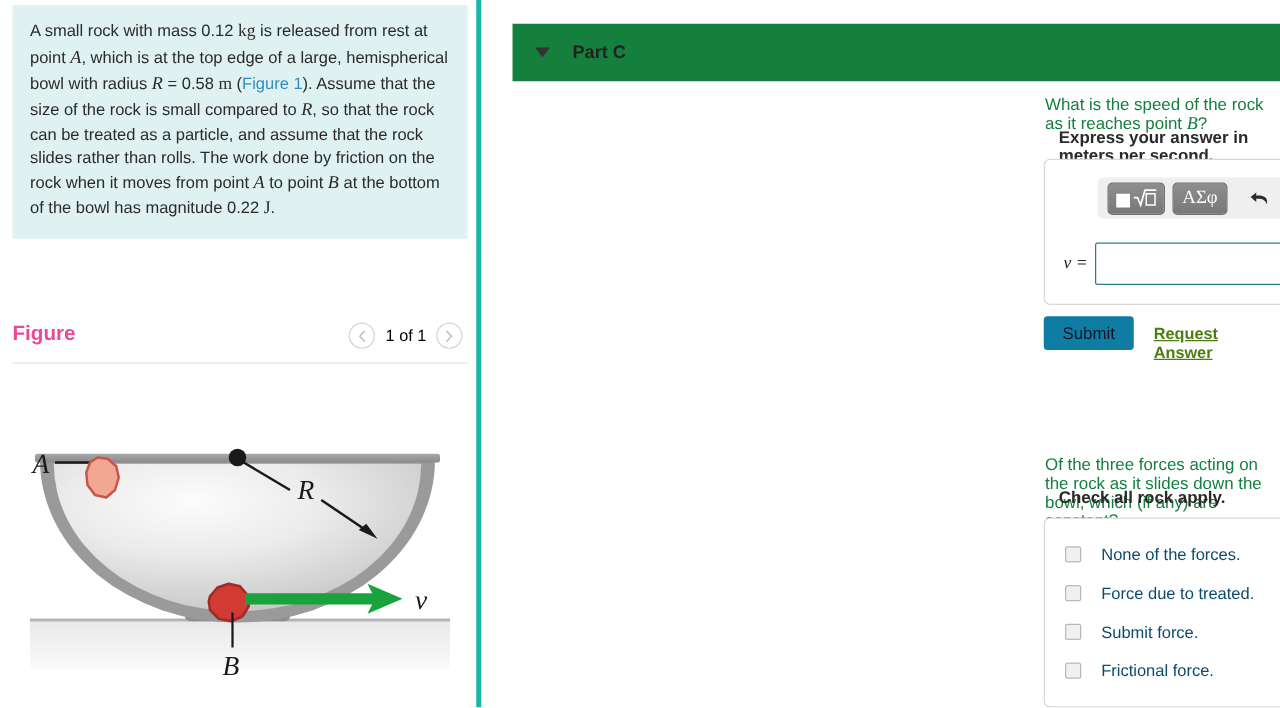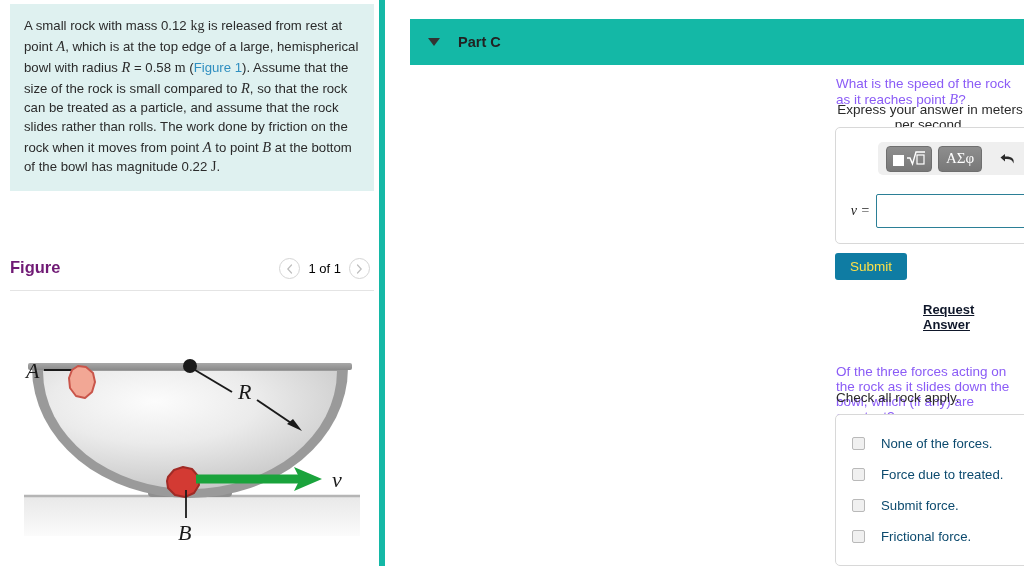--- a/index.html
+++ b/index.html
@@ -10,40 +10,40 @@
     font-family: "Liberation Sans", sans-serif;
     overflow: hidden;
   }
   .page { position: relative; width: 1024px; height: 566px; background:#fff; }
 
   
   .left-col {
     position: absolute; left: 0; top: 0;
     width: 385px; height: 566px;
     background: #fff;
-    border-right: 6px solid #14b8a6;
+    border-right: 4px solid #14b8a6;
   }
   .problem-box {
     position: absolute; left: 10px; top: 4px; width: 364px;
     background: #dff1f0;
     padding: 12px 14px 14px 14px;
     font-size: 13.2px;
     line-height: 1.43;
     color: #2b2b2b;
   }
   .mathv { font-family: "Liberation Serif", serif; font-style: italic; font-size: 14.5px; }
   .mathr { font-family: "Liberation Serif", serif; font-style: normal; font-size: 14px; }
   .figlink { color: #2f8fc0; }
 
   .figure-head {
     position: absolute; left: 10px; top: 258px; width: 364px; height: 36px;
   }
   .figure-title {
     position: absolute; left: 0; top: 0;
-    font-size: 16.5px; font-weight: bold; color: #701a75;
+    font-size: 16.5px; font-weight: bold; color: #ec4899;
   }
   .fig-nav {
     position: absolute; right: 4px; top: 0;
     display: flex; align-items: center; gap: 8px;
   }
   .nav-circle {
     width: 21px; height: 21px; border-radius: 50%;
     border: 1px solid #d5d5d5; background: #fff;
     display: flex; align-items: center; justify-content: center;
     color: #b9b9b9; font-size: 11px; line-height: 1;
@@ -55,38 +55,38 @@
   }
   .figure-canvas {
     position: absolute; left: 10px; top: 300px; width: 364px; height: 260px;
   }
 
   
   .right-col { position: absolute; left: 386px; top: 0; width: 638px; height: 566px; }
 
   .part-header {
     position: absolute; left: 24px; width: 614px; height: 46px;
-    background: #14b8a6;
+    background: #15803d;
     display: flex; align-items: center; text-align: right;
   }
   .caret {
     width: 0; height: 0; margin-left: 18px; margin-right: 18px;
     border-left: 6px solid transparent;
     border-right: 6px solid transparent;
     border-top: 8px solid #333;
   }
   .part-label { font-size: 14.5px; font-weight: bold; color: #222; }
 
   .q-text {
     position: absolute; left: 450px;
-    font-size: 13.5px; color: #8b5cf6;
+    font-size: 13.5px; color: #15803d;
   }
   .q-bold {
-    position: absolute; left: 450px;
-    font-size: 13.5px; font-weight: normal; color: #2a2a2a; text-align: center;
+    position: absolute; left: 461px;
+    font-size: 13.5px; font-weight: bold; color: #2a2a2a;
   }
 
   
   .answer-panel {
     position: absolute; left: 449px; top: 127px;
     width: 399px; height: 117px;
     border: 1px solid #d8d8d8; border-radius: 5px;
     background: #fff;
   }
   .mathbar {
@@ -123,31 +123,30 @@
     width: 300px; height: 34px;
     border: 1px solid #2b7f96; border-radius: 2px;
     background: #fff; outline: none;
     font-size: 14px; padding: 0 6px;
     font-family: "Liberation Serif", serif;
   }
 
   .submit-btn {
     position: absolute; left: 449px; top: 253px;
     width: 72px; height: 27px;
-    background: #0f7ca3; color: #fde047;
+    background: #0f7ca3; color: #0f172a;
     border: none; border-radius: 3px;
     font-size: 13.5px; font-family: "Liberation Sans", sans-serif;
     cursor: pointer;
   }
   .req-link {
     position: absolute; left: 537px; top: 259px;
-    font-size: 13px; color: #0f172a;
+    font-size: 13px; color: #4d7c0f;
     text-decoration: underline; font-weight: bold;
     cursor: pointer;
-    margin-top: 43px;
   }
 
   
   .check-panel {
     position: absolute; left: 449px; top: 414px;
     width: 274px; height: 152px;
     border: 1px solid #d8d8d8; border-radius: 5px;
     background: #fff;
   }
   .check-row {

